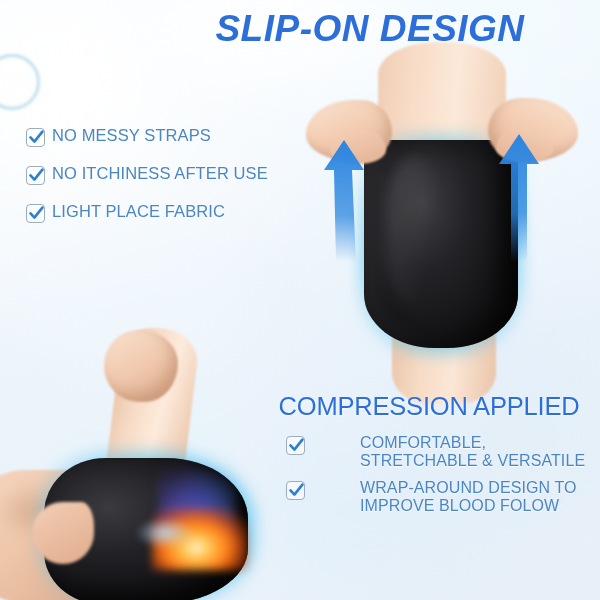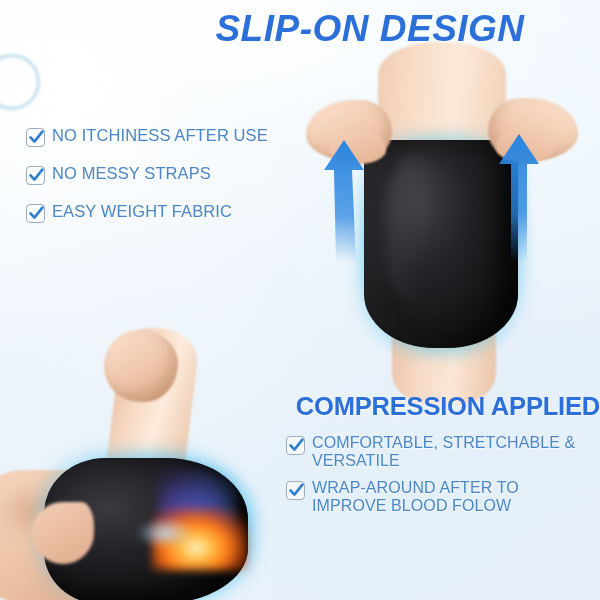--- a/index.html
+++ b/index.html
@@ -175,22 +175,22 @@
   
   .title-main {
     position: absolute; left: 150px; top: 8px; width: 440px;
     font-size: 37px; font-weight: bold; font-style: italic;
     letter-spacing: .5px; color: #2d6fd8; text-align: center;
     text-shadow: 0 1px 2px rgba(255,255,255,.85);
     white-space: nowrap;
   }
   .title-sub {
     position: absolute; left: 258px; top: 392px; width: 342px;
-    font-size: 25.5px; font-weight: bold; letter-spacing: -.2px;
-    color: #2d6fd8; text-align: right;
+    font-size: 25.5px; font-weight: normal; letter-spacing: -.2px;
+    color: #2d6fd8; text-align: center;
     text-shadow: 0 1px 2px rgba(255,255,255,.8);
     white-space: nowrap;
   }
 
   .feature-list { position: absolute; }
   .list-top { left: 26px; top: 126px; width: 290px; }
   .list-bottom { left: 286px; top: 434px; width: 310px; }
 
   .feature-row { display: flex; align-items: flex-start; margin-bottom: 8px; }
   .list-top .feature-row { margin-bottom: 17px; }
@@ -202,21 +202,21 @@
     background: rgba(255,255,255,.6);
     position: relative;
   }
   .checkbox svg { position: absolute; left: 2px; top: 1px; }
 
   .feature-text {
     font-size: 16.5px; line-height: 1.13;
     color: #4a86c4; letter-spacing: .1px;
     text-shadow: 0 1px 1px rgba(255,255,255,.9);
   }
-  .list-bottom .feature-text { font-size: 16px; line-height: 1.12; color: #4a86c4; }
+  .list-bottom .feature-text { font-size: 16px; line-height: 1.12; color: #4a86c4; margin-left: 48px; }
 </style>
 </head>
 <body>
 
 <div id="poster">
 
   <div class="bg-base"></div>
   <div class="bg-blob blob-e"></div>
   <div class="bg-blob blob-a"></div>
   <div class="bg-blob blob-b"></div>
@@ -275,40 +275,40 @@
   <div class="title-main">SLIP-ON DESIGN</div>
 
   <div class="feature-list list-top">
 
     <div class="feature-row">
       <span class="checkbox">
         <svg width="15" height="15" viewBox="0 0 15 15">
             <path d="M1.5 7.4 L5.4 11.6 L13.4 1.6" fill="none" stroke="#2f7fd1" stroke-width="2.6" stroke-linecap="round" stroke-linejoin="round"></path>
           </svg>
       </span>
+      <span class="feature-text">NO MESSY STRAPS</span>
+    </div>
+
+    <div class="feature-row">
+      <span class="checkbox">
+        <svg width="15" height="15" viewBox="0 0 15 15">
+            <path d="M1.5 7.4 L5.4 11.6 L13.4 1.6" fill="none" stroke="#2f7fd1" stroke-width="2.6" stroke-linecap="round" stroke-linejoin="round"></path>
+          </svg>
+      </span>
       <span class="feature-text">NO ITCHINESS AFTER USE</span>
     </div>
 
-    <div class="feature-row">
-      <span class="checkbox">
-        <svg width="15" height="15" viewBox="0 0 15 15">
-            <path d="M1.5 7.4 L5.4 11.6 L13.4 1.6" fill="none" stroke="#2f7fd1" stroke-width="2.6" stroke-linecap="round" stroke-linejoin="round"></path>
-          </svg>
-      </span>
-      <span class="feature-text">NO MESSY STRAPS</span>
-    </div>
-
-
-    <div class="feature-row">
-      <span class="checkbox">
-        <svg width="15" height="15" viewBox="0 0 15 15">
-            <path d="M1.5 7.4 L5.4 11.6 L13.4 1.6" fill="none" stroke="#2f7fd1" stroke-width="2.6" stroke-linecap="round" stroke-linejoin="round"></path>
-          </svg>
-      </span>
-      <span class="feature-text">EASY WEIGHT FABRIC</span>
+
+    <div class="feature-row">
+      <span class="checkbox">
+        <svg width="15" height="15" viewBox="0 0 15 15">
+            <path d="M1.5 7.4 L5.4 11.6 L13.4 1.6" fill="none" stroke="#2f7fd1" stroke-width="2.6" stroke-linecap="round" stroke-linejoin="round"></path>
+          </svg>
+      </span>
+      <span class="feature-text">LIGHT PLACE FABRIC</span>
     </div>
 
   </div>
 
   <div class="title-sub">COMPRESSION APPLIED</div>
 
   <div class="feature-list list-bottom">
 
     <div class="feature-row">
       <span class="checkbox">
@@ -319,18 +319,18 @@
       <span class="feature-text">COMFORTABLE, STRETCHABLE &amp; VERSATILE</span>
     </div>
 
 
     <div class="feature-row">
       <span class="checkbox">
         <svg width="15" height="15" viewBox="0 0 15 15">
             <path d="M1.5 7.4 L5.4 11.6 L13.4 1.6" fill="none" stroke="#2f7fd1" stroke-width="2.6" stroke-linecap="round" stroke-linejoin="round"></path>
           </svg>
       </span>
-      <span class="feature-text">WRAP-AROUND AFTER TO IMPROVE BLOOD FOLOW</span>
+      <span class="feature-text">WRAP-AROUND DESIGN TO IMPROVE BLOOD FOLOW</span>
     </div>
 
   </div>
 
 </div>
 
 </body></html>

